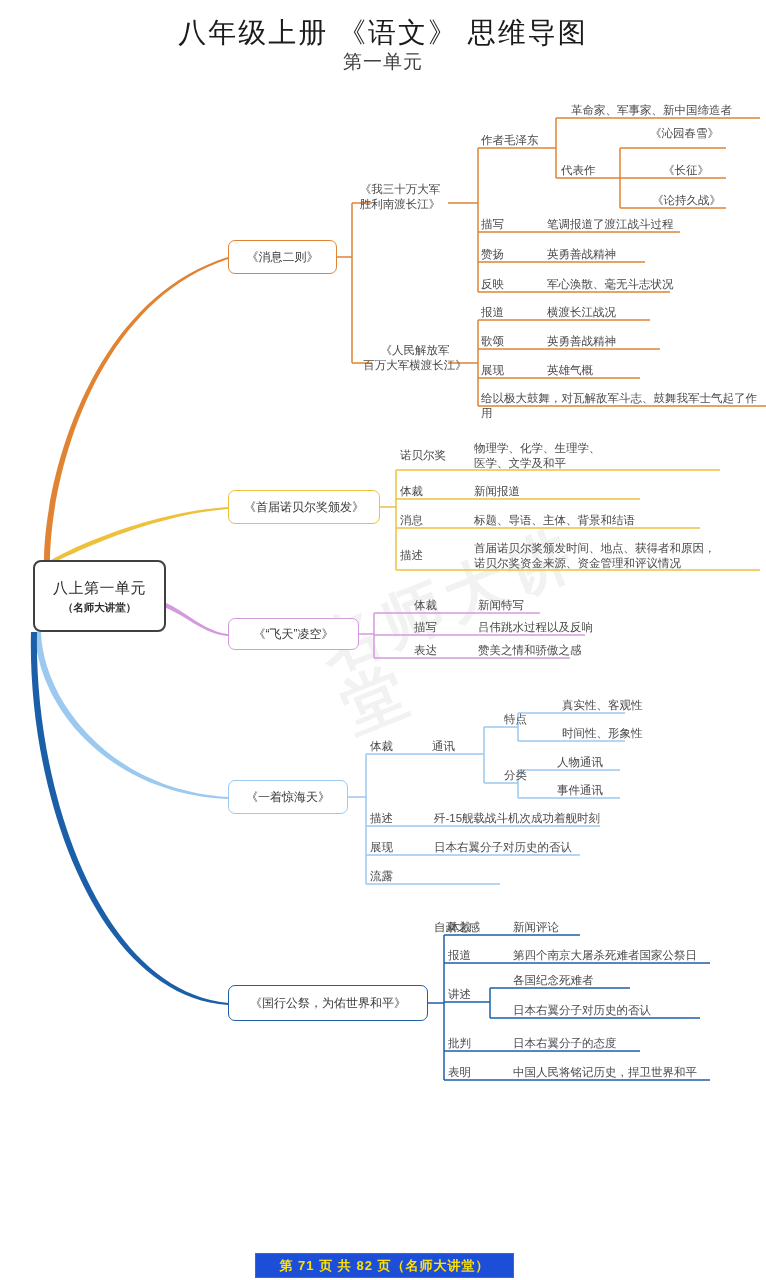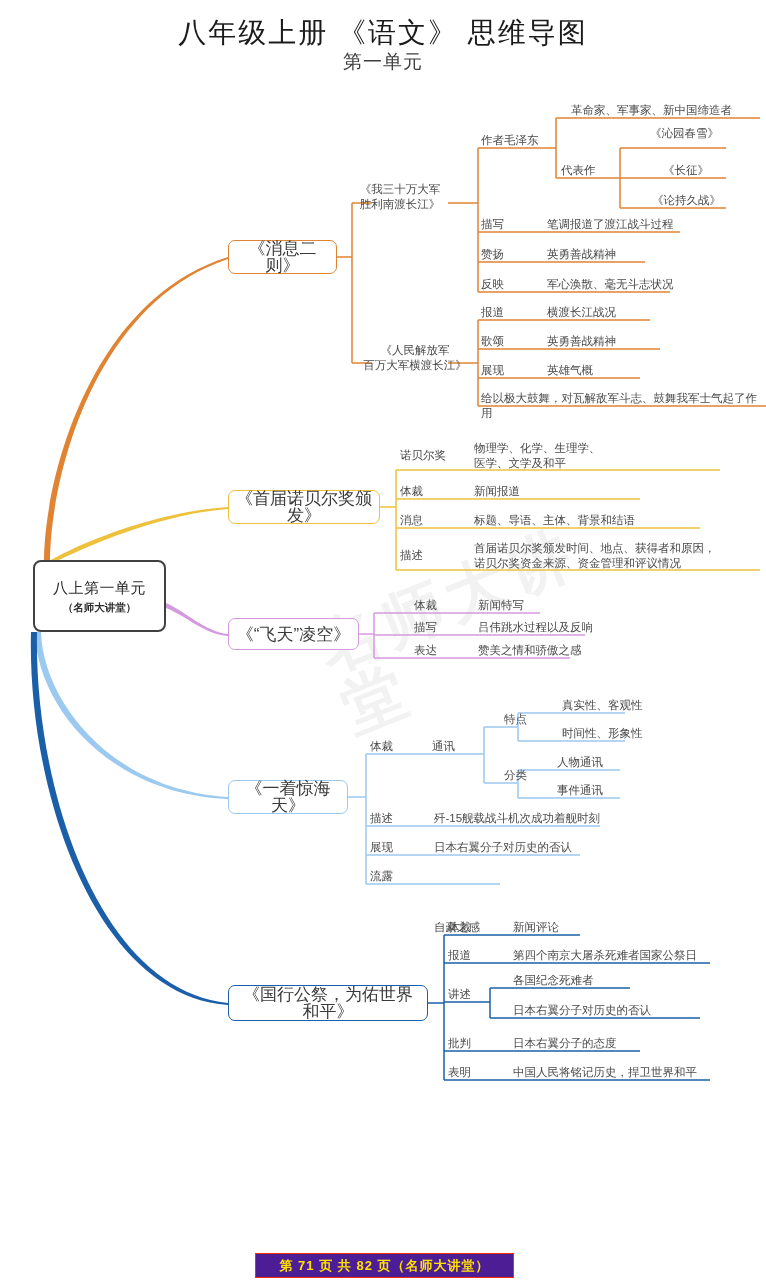--- a/index.html
+++ b/index.html
@@ -21,40 +21,40 @@
 
   
   .node{position:absolute;box-sizing:border-box;background:#fff;
         border-radius:7px;display:flex;flex-direction:column;
         align-items:center;justify-content:center;text-align:center;}
   #root-node{left:33px;top:560px;width:133px;height:72px;border:2px solid #404040;
         border-radius:8px;}
   #root-node .r1{font-size:15px;color:#2b2b2b;line-height:20px;letter-spacing:.5px;}
   #root-node .r2{font-size:10.5px;color:#2b2b2b;margin-top:3px;font-weight:bold;}
 
-  .b-node{border-width:1.6px;border-style:solid;font-size:17px;line-height:17px;
+  .b-node{border-width:1.6px;border-style:solid;font-size:12px;line-height:17px;
           padding:4px 6px;}
 
   #b1{left:228px;top:240px;width:109px;height:34px;border-color:#e08332;}
   #b2{left:228px;top:490px;width:152px;height:34px;border-color:#edc13c;}
   #b3{left:228px;top:618px;width:131px;height:32px;border-color:#d49ade;}
   #b4{left:228px;top:780px;width:120px;height:34px;border-color:#9bc9ef;}
   #b5{left:228px;top:985px;width:200px;height:36px;border-color:#1b5fa8;}
 
   
   .lbl{position:absolute;font-size:11.5px;line-height:15px;color:#4a4a4a;
        white-space:nowrap;}
   .val{position:absolute;font-size:11.5px;line-height:15px;color:#4a4a4a;}
   .val.w2{white-space:normal;}
   .ttl2{position:absolute;font-size:11.5px;line-height:15px;color:#4a4a4a;
         text-align:center;}
 
   
   #footer{position:absolute;left:255px;top:1253px;width:257px;height:23px;
-     background:#4c1d95;border:1px solid #ff2a00;display:flex;align-items:center;
+     background:#1d4ed8;border:1px solid #ff2a00;display:flex;align-items:center;
      justify-content:center;}
   #footer span{font-size:13px;color:#ffe100;font-weight:bold;letter-spacing:1px;}
 </style>
 </head>
 <body>
 
 <div id="title-block">
   <div class="t1">八年级上册 《语文》 思维导图</div>
   <div class="t2">第一单元</div>
 </div>

